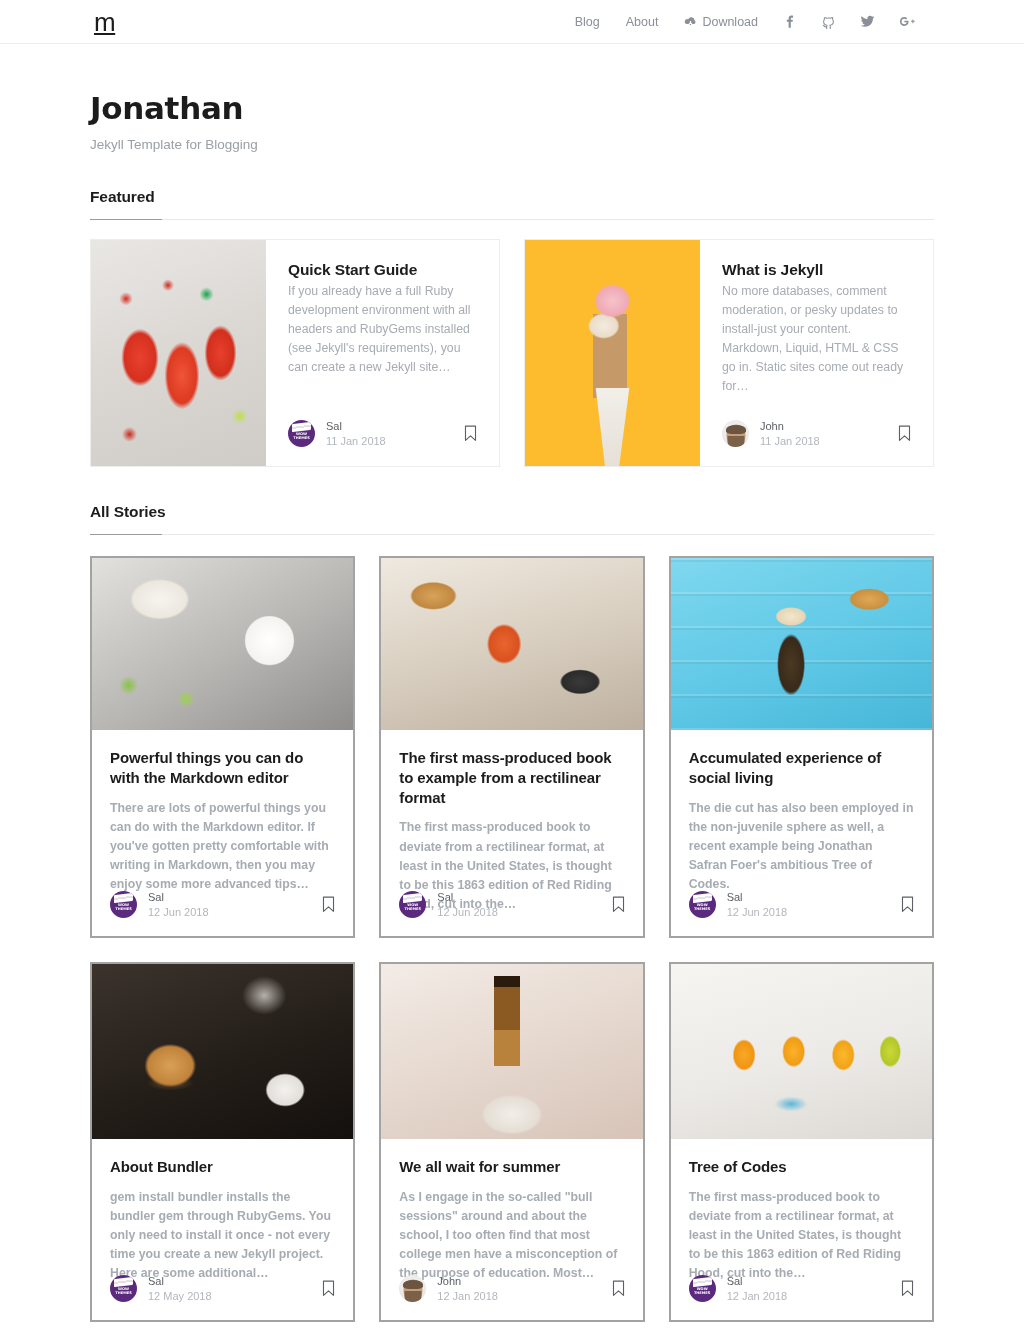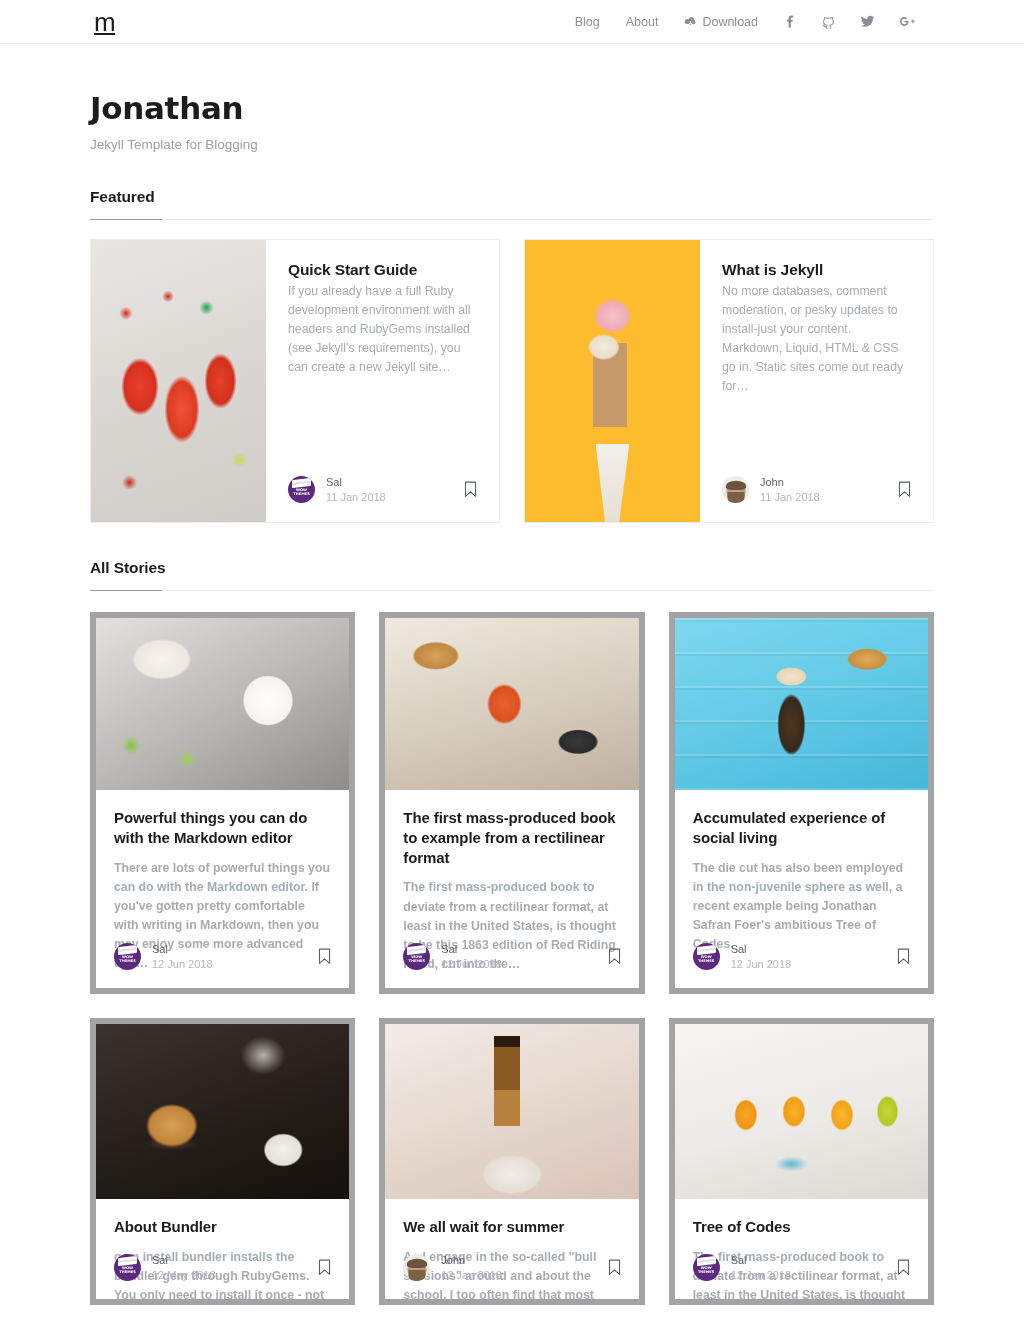--- a/index.html
+++ b/index.html
@@ -101,21 +101,21 @@
   .featured-grid {
     display: grid;
     grid-template-columns: 1fr 1fr;
     gap: 24px;
     margin-top: 19px;
   }
   .fcard {
     display: flex;
     background: #fff;
     border: 1px solid #ededed;
-    height: 284px;
+    height: 228px;
     overflow: hidden;
   }
   .fcard-img {
     width: 175px;
     flex: 0 0 175px;
     background-size: cover;
     background-position: center;
   }
   .fcard-body {
     flex: 1;
@@ -231,21 +231,21 @@
   .bookmark svg { display: block; }
 
   
   .stories-grid {
     display: grid;
     grid-template-columns: repeat(3, 1fr);
     gap: 24px;
     margin-top: 21px;
   }
   .scard {
-    border: 6px solid #a3a3a3;
+    border: 2px solid #a3a3a3;
     background: #fff;
     display: flex;
     flex-direction: column;
     overflow: hidden;
   }
   .scard-img {
     height: 172px;
     background-size: cover;
     background-position: center;
     flex: 0 0 172px;
@@ -274,21 +274,21 @@
   .scard-meta {
     display: flex;
     align-items: center;
     padding: 0 18px 18px 18px;
     margin-top: auto;
     padding-top: 18px;
   }
 
   .row1 .scard { height: 382px; }
   .row2 { margin-top: 24px; }
-  .row2 .scard { height: 287px; }
+  .row2 .scard { height: 360px; }
   .row2 .scard-img { height: 175px; flex: 0 0 175px; }
 
   
   .img-cocktails {
     background:
       radial-gradient(ellipse 26px 40px at 28% 52%, #e8412f 0%, #d6301f 60%, rgba(214,48,31,0) 72%),
       radial-gradient(ellipse 24px 46px at 52% 60%, #ef5536 0%, #dd3a22 60%, rgba(221,58,34,0) 73%),
       radial-gradient(ellipse 22px 38px at 74% 50%, #e8402c 0%, #d22f1d 60%, rgba(210,47,29,0) 73%),
       radial-gradient(circle 9px at 20% 26%, #d52a20 0%, rgba(213,42,32,0) 75%),
       radial-gradient(circle 8px at 44% 20%, #cf2a1e 0%, rgba(207,42,30,0) 75%),

